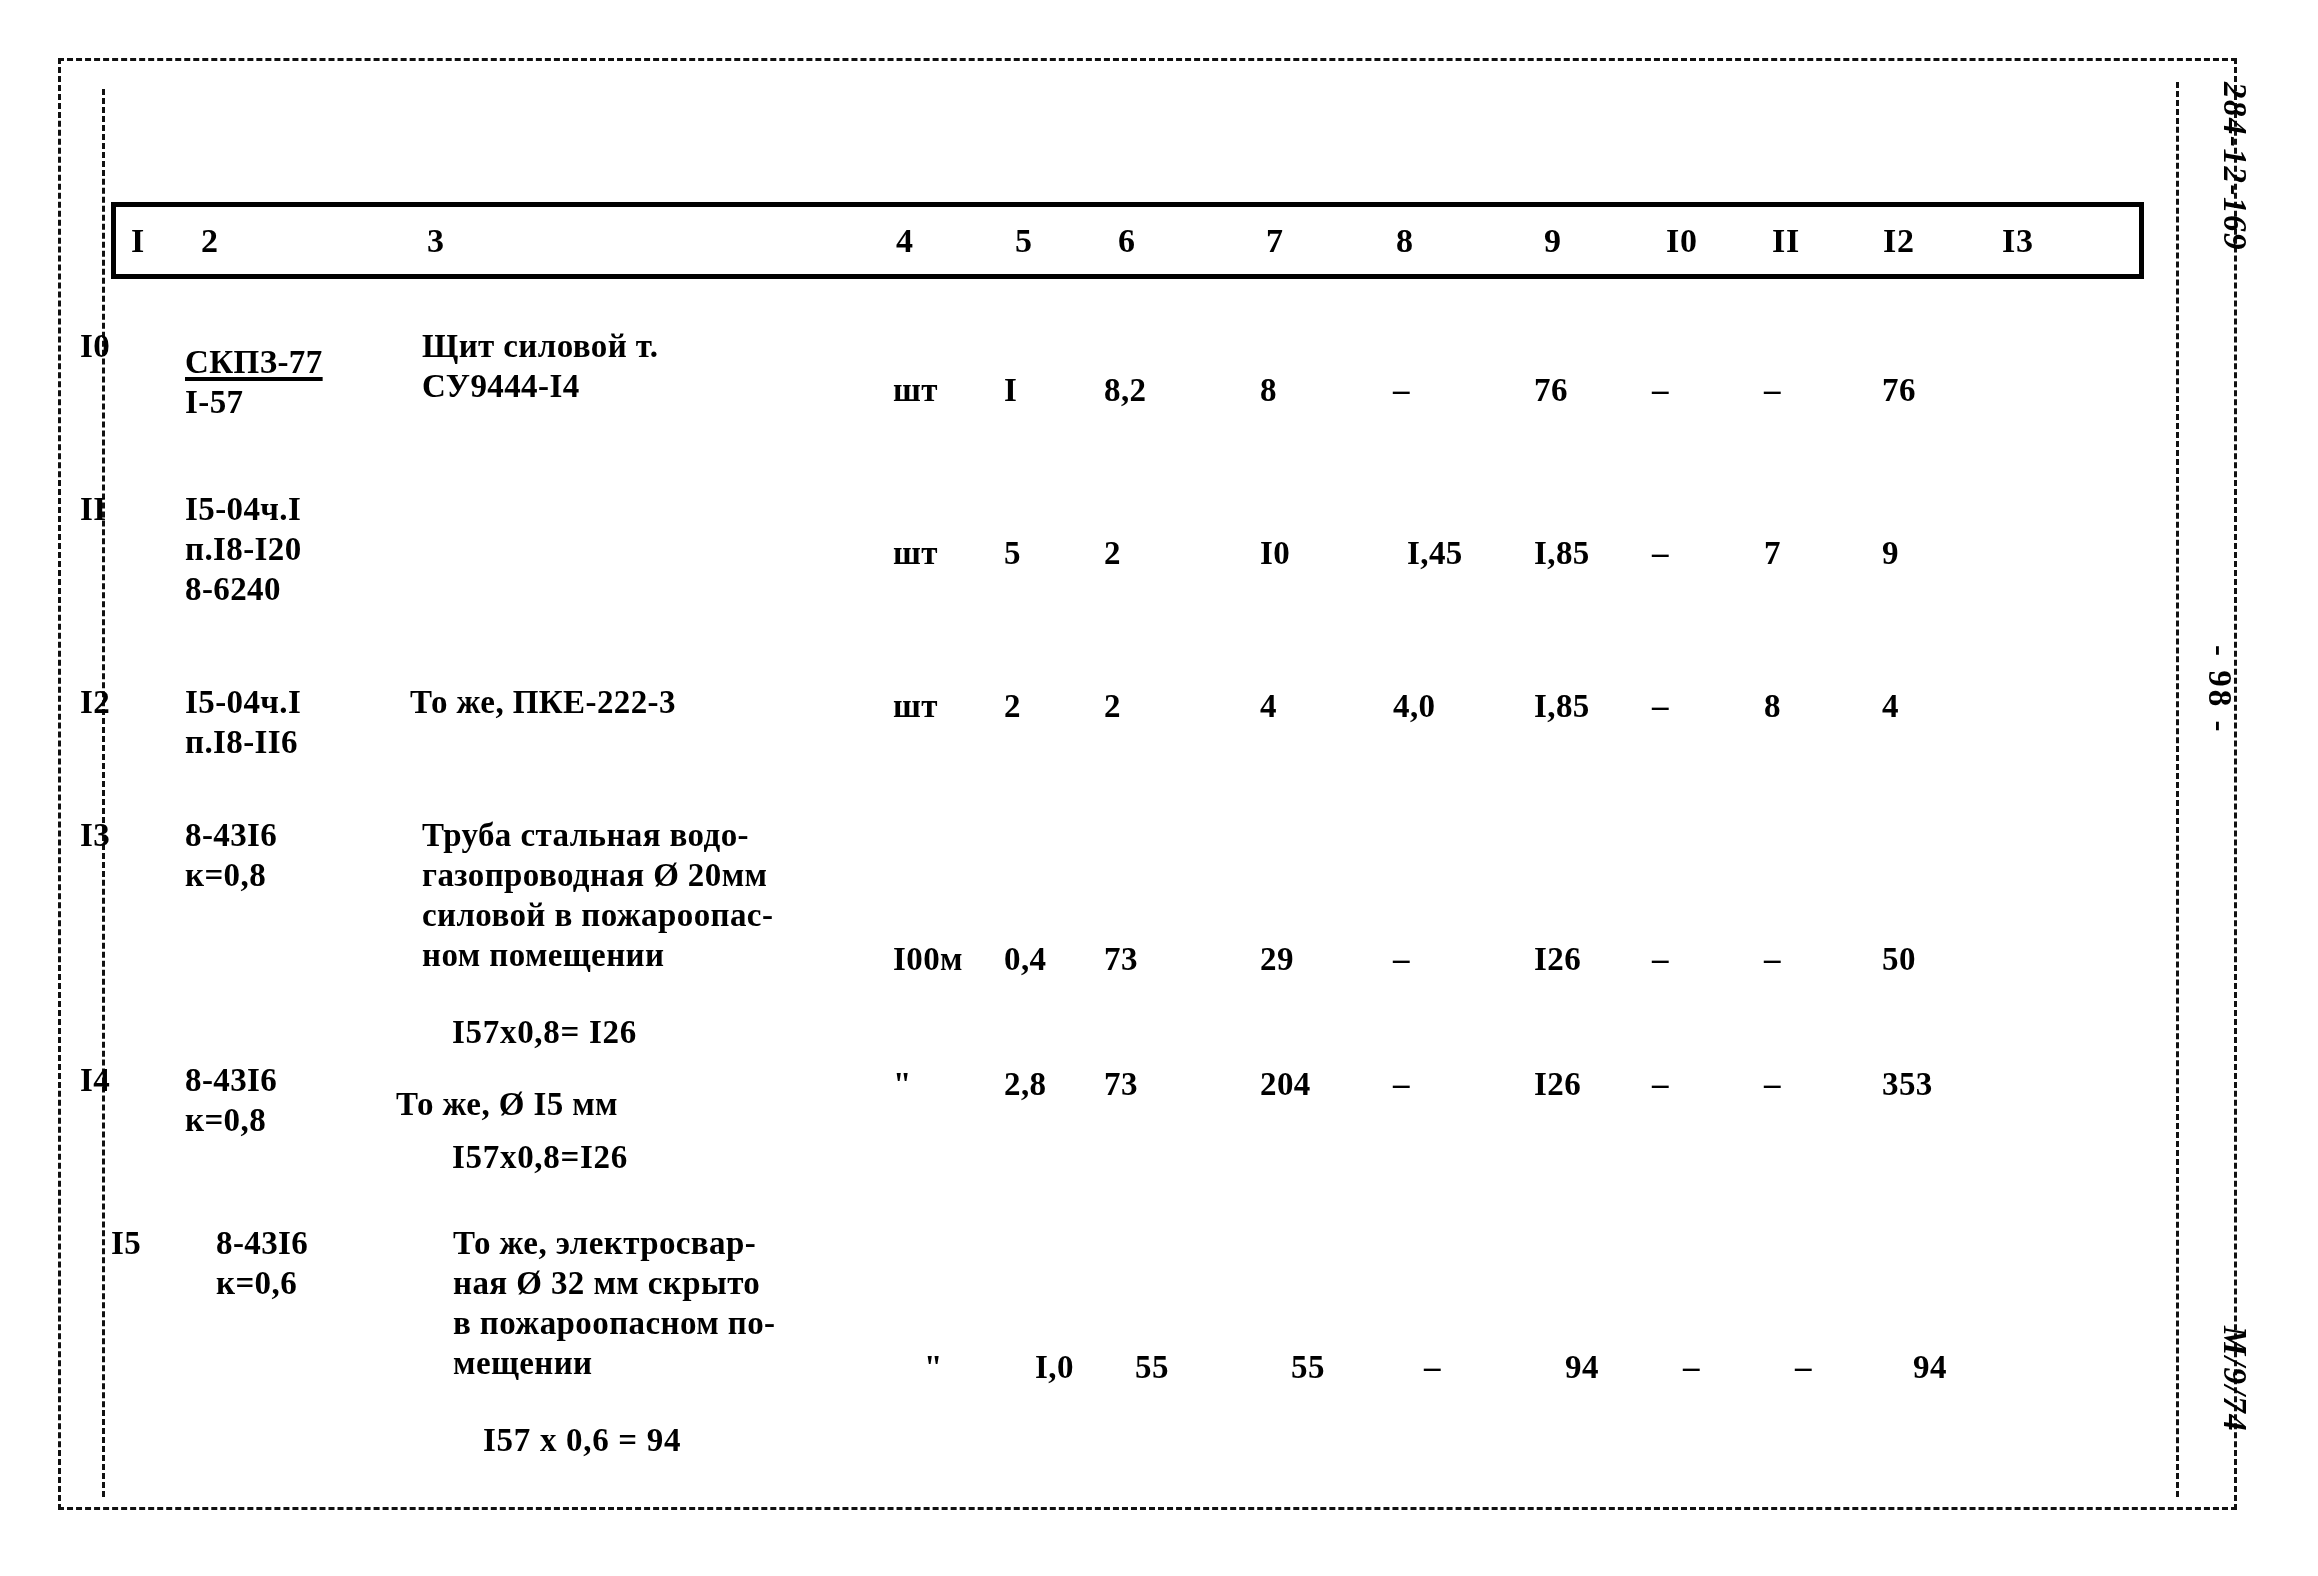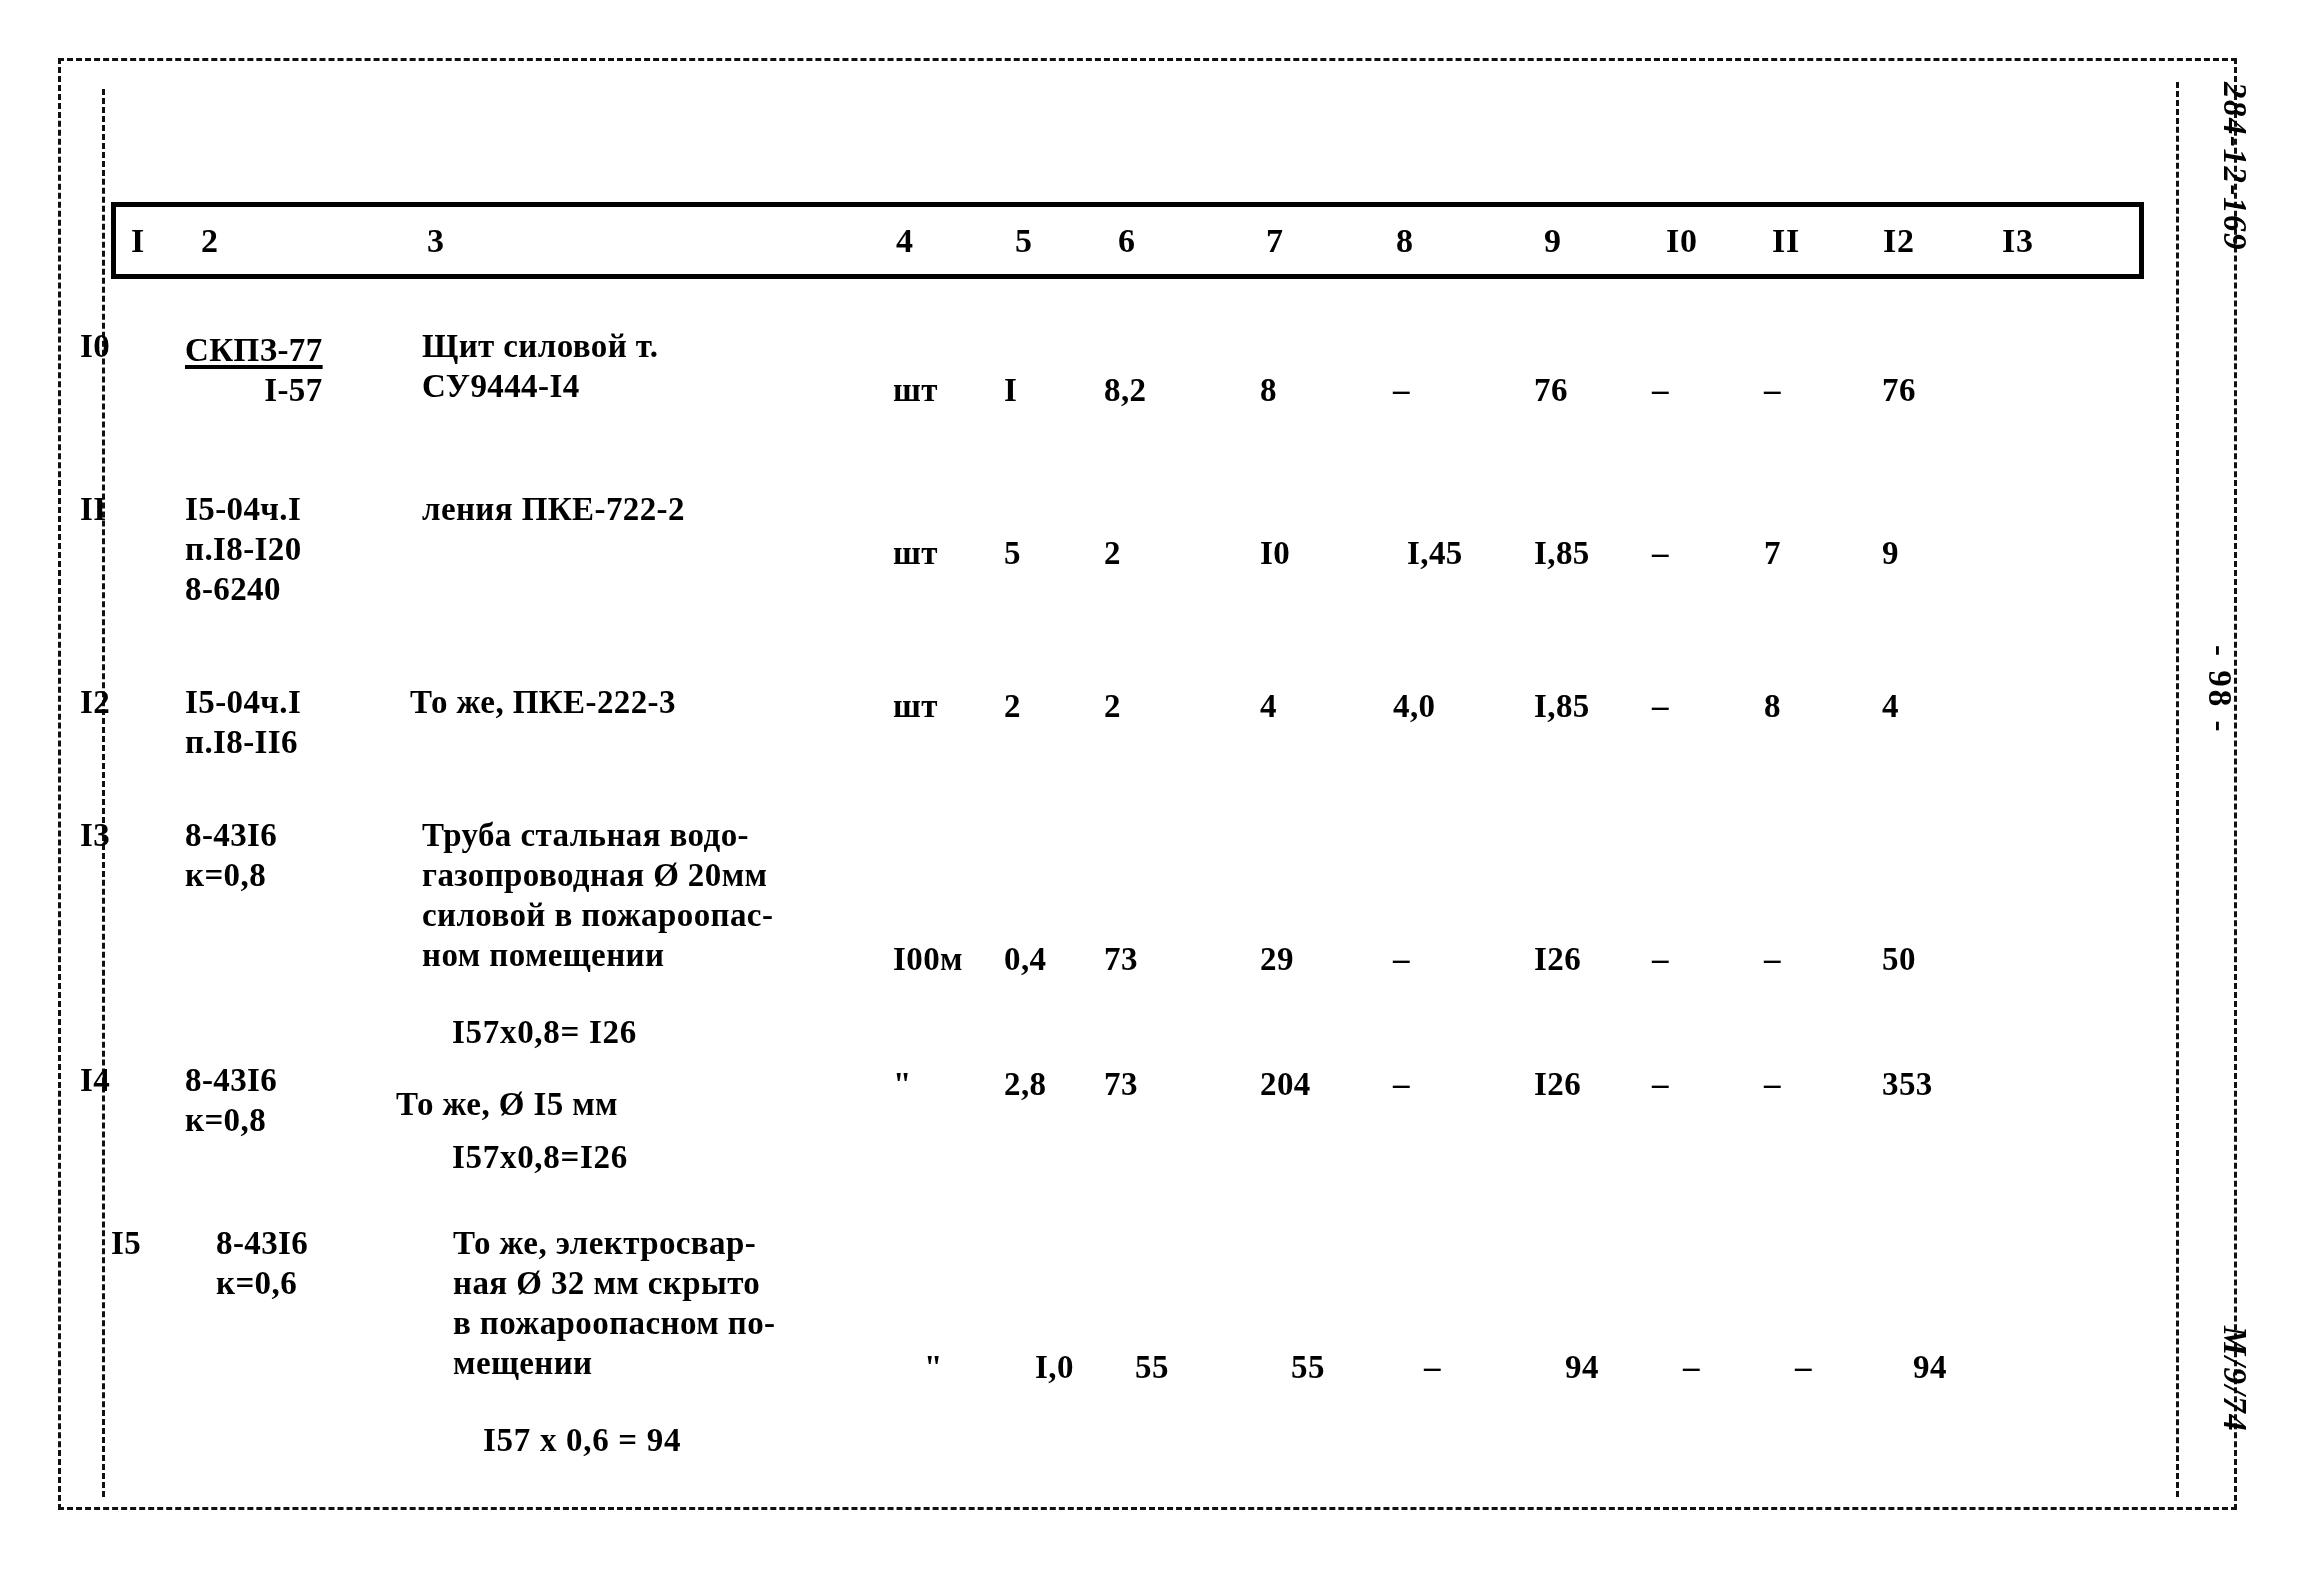--- a/index.html
+++ b/index.html
@@ -144,36 +144,36 @@
     <span class="hcell" style="left:1428px;">9</span>
     <span class="hcell" style="left:1550px;">I0</span>
     <span class="hcell" style="left:1656px;">II</span>
     <span class="hcell" style="left:1767px;">I2</span>
     <span class="hcell" style="left:1886px;">I3</span>
   </div>
 
   <div class="tbody" id="tbody">
       <div class="row" style="top: 326px; height: 7.4px;">
         <div class="cell" style="left: 80px; top: 0px;">I0</div>
-        <div class="cell" style="left: 185px; top: 4px; text-align: right;"><div class="code-frac-top">СКПЗ-77</div><div>I-57</div></div>
+        <div class="cell" style="left: 185px; top: 16px;"><div class="code-frac-top">СКПЗ-77</div><div>I-57</div></div>
         <div class="cell" style="left: 422px; top: 0px;"><div>Щит силовой т.</div><div>СУ9444-I4</div></div>
         <div class="cell num" style="left: 893px; top: 44px;">шт</div>
         <div class="cell num" style="left: 1004px; top: 44px;">I</div>
         <div class="cell num" style="left: 1104px; top: 44px;">8,2</div>
         <div class="cell num" style="left: 1260px; top: 44px;">8</div>
         <div class="cell num" style="left: 1393px; top: 44px;">–</div>
         <div class="cell num" style="left: 1534px; top: 44px;">76</div>
         <div class="cell num" style="left: 1652px; top: 44px;">–</div>
         <div class="cell num" style="left: 1764px; top: 44px;">–</div>
         <div class="cell num" style="left: 1882px; top: 44px;">76</div>
       </div>
       <div class="row" style="top: 489px; height: 7.4px;">
         <div class="cell" style="left: 80px; top: 0px;">II</div>
         <div class="cell" style="left: 185px; top: 0px;"><div>I5-04ч.I</div><div>п.I8-I20</div><div>8-6240</div></div>
-        <div class="cell" style="left: 422px; top: 0px;"><div>ления ПКЕ-722-2</div></div>
+        <div class="cell" style="left: 422px; top: 0px;"></div>
         <div class="cell num" style="left: 893px; top: 44px;">шт</div>
         <div class="cell num" style="left: 1004px; top: 44px;">5</div>
         <div class="cell num" style="left: 1104px; top: 44px;">2</div>
         <div class="cell num" style="left: 1260px; top: 44px;">I0</div>
         <div class="cell num" style="left: 1393px; top: 44px; margin-left: 14px;">I,45</div>
         <div class="cell num" style="left: 1534px; top: 44px;">I,85</div>
         <div class="cell num" style="left: 1652px; top: 44px;">–</div>
         <div class="cell num" style="left: 1764px; top: 44px;">7</div>
         <div class="cell num" style="left: 1882px; top: 44px;">9</div>
       </div>

